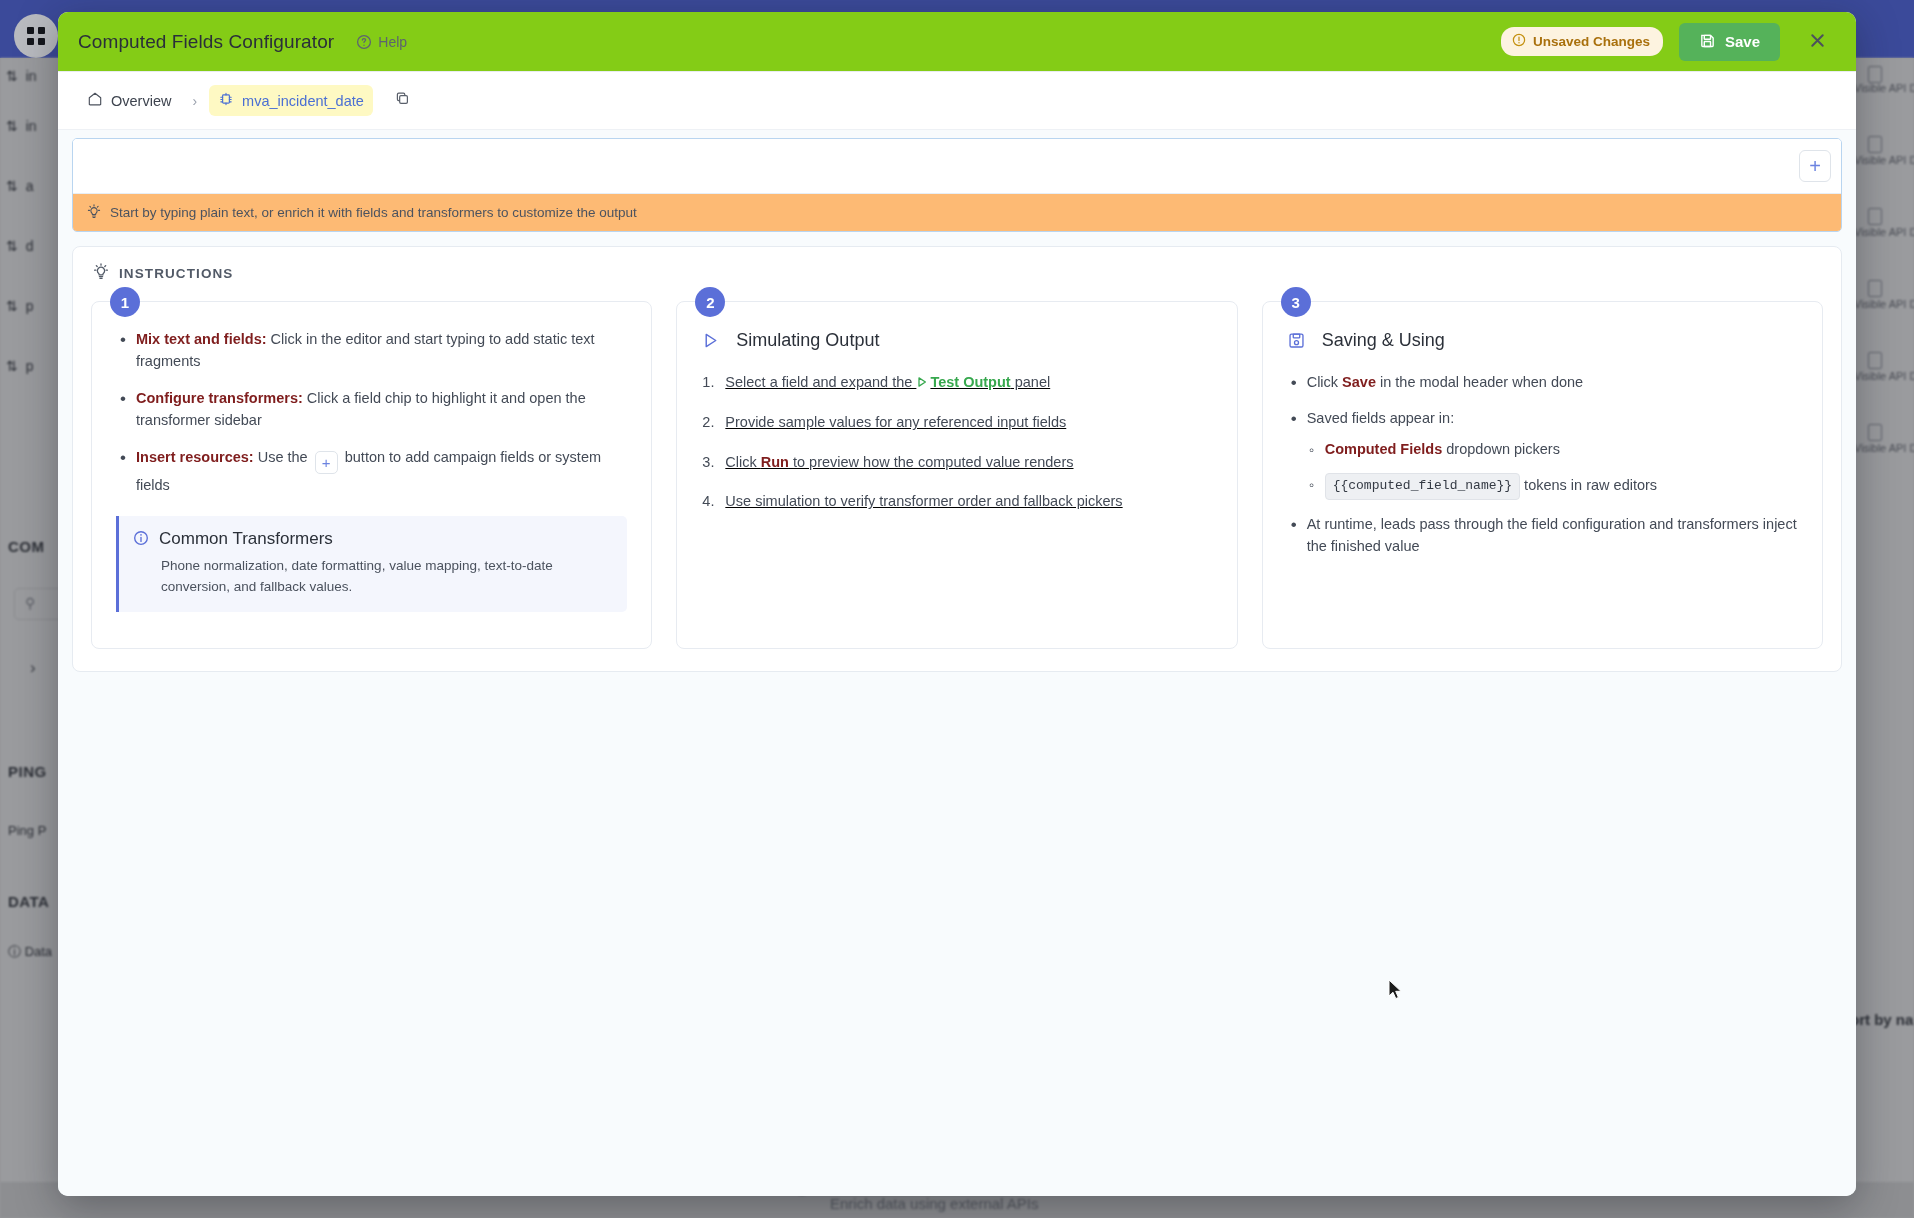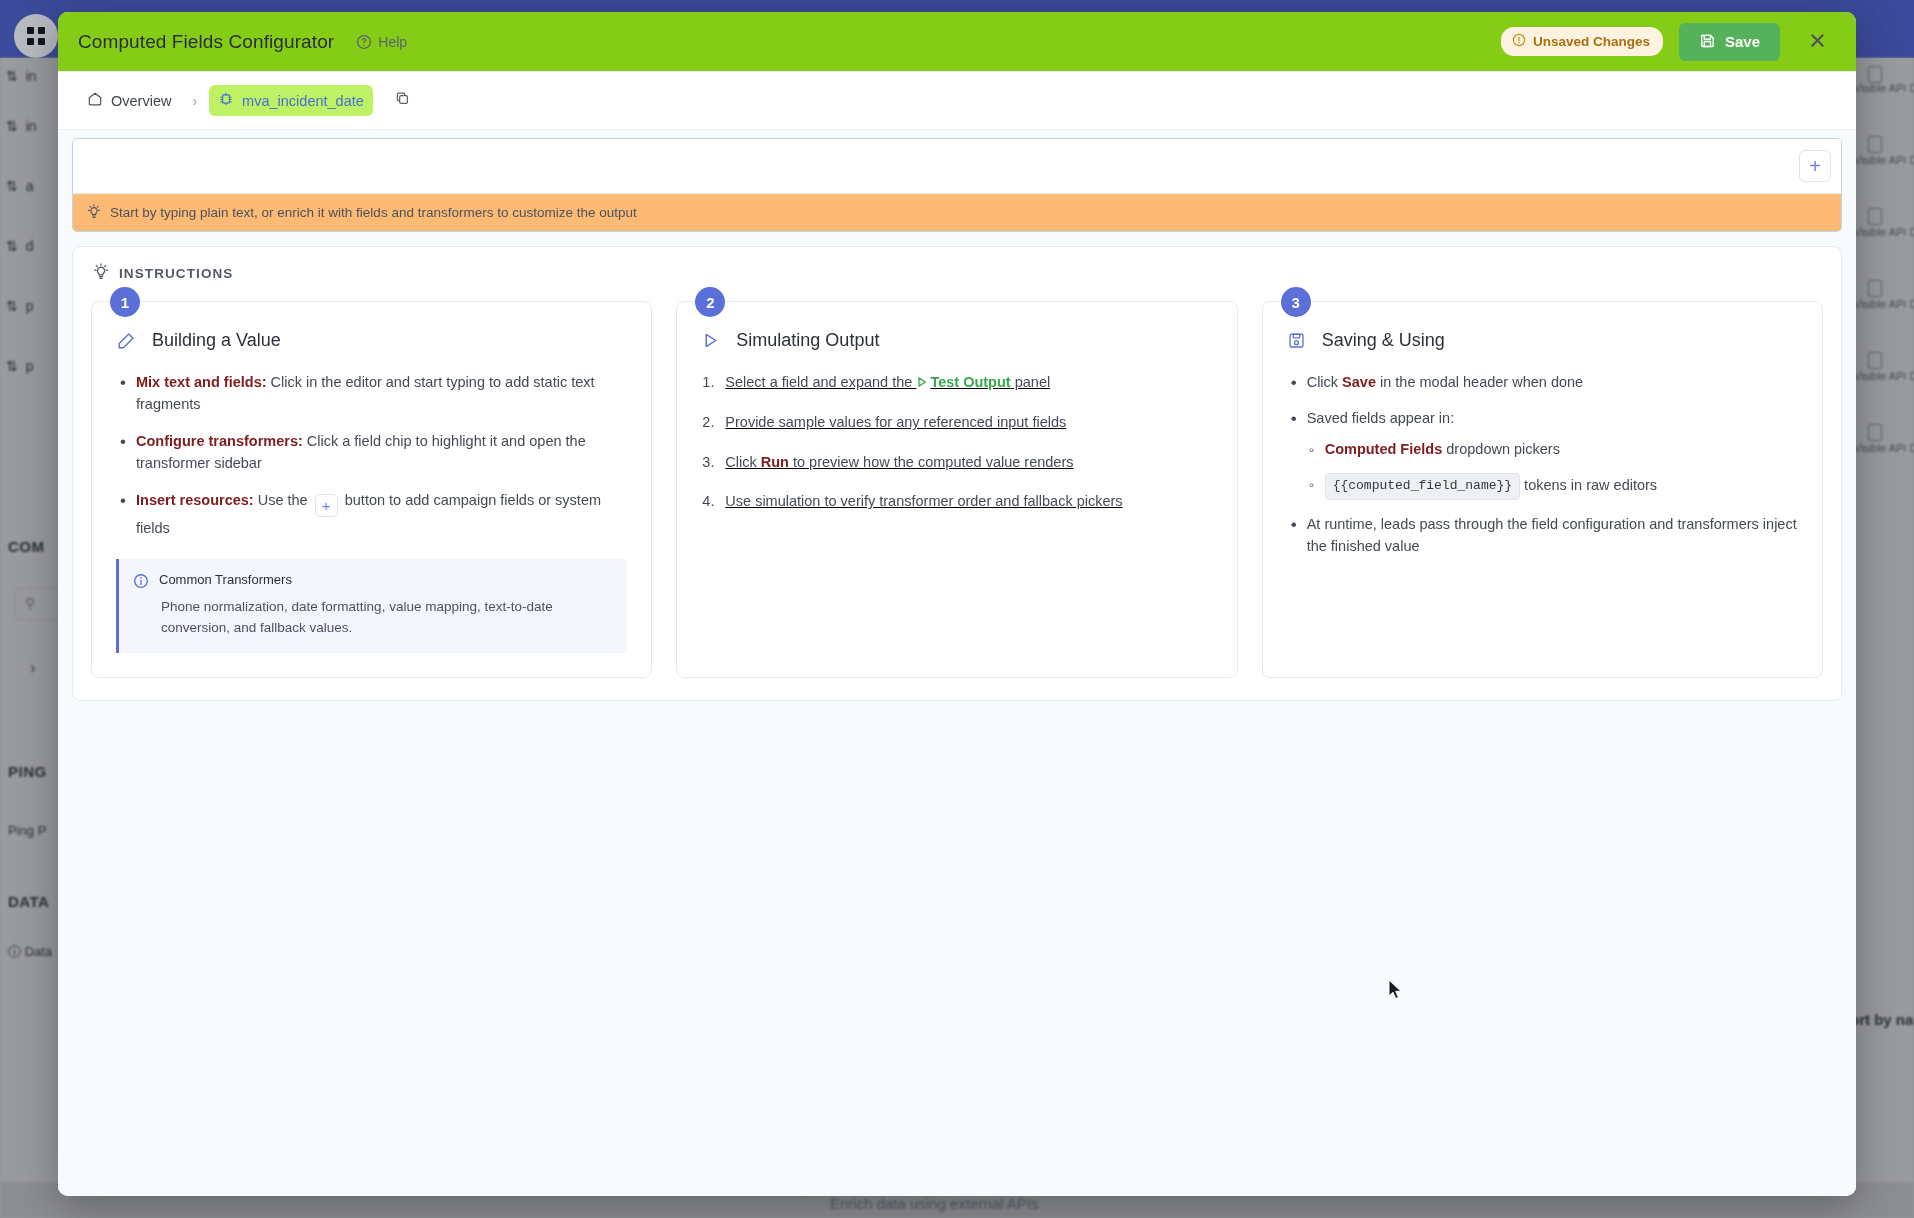--- a/index.html
+++ b/index.html
@@ -134,21 +134,21 @@
     display: flex; align-items: center;
     padding-left: 20px; gap: 6px;
   }
   .crumb {
     display: flex; align-items: center; gap: 8px;
     font-size: 14.5px; color: #3e444f;
     padding: 6px 9px; border-radius: 6px; cursor: pointer;
   }
   .crumb-sep { color: #9aa1ad; font-size: 14px; padding: 0 6px; }
   .crumb.active {
-    background: #bef264; color: #4a6fd4; font-weight: 500;
+    background: #fef9c3; color: #4a6fd4; font-weight: 500;
   }
   .crumb-copy {
     margin-left: 10px; width: 28px; height: 28px;
     display:flex; align-items:center; justify-content:center;
     color:#5a606b; cursor:pointer;
   }
 
   
   .editor-wrap {
     margin: 8px 14px 0 14px;
@@ -268,21 +268,21 @@
   }
   .note {
     margin-top: 20px;
     background: #f4f6fd;
     border-left: 3px solid #5b6fd8;
     border-radius: 0 5px 5px 0;
     padding: 13px 16px 15px 14px;
   }
   .note-head {
     display: flex; align-items: flex-start; gap: 10px;
-    font-size: 13px; color: #2b3039; margin-bottom: 5px;
+    font-size: 17px; color: #2b3039; margin-bottom: 5px;
   }
   .note-head .ico { color:#5b6fd8; flex:0 0 auto; margin-top:1px; }
   .note-body {
     font-size: 13.5px; line-height: 1.5; color: #4b525e;
     padding-left: 28px;
   }
   .modal-body-rest { flex: 1 1 auto; background: #f8fbfd; }
 
   
   #cursor { position: absolute; left: 1388px; top: 979px; width: 16px; height: 22px; }
@@ -469,28 +469,20 @@
           <path d="M6.4 13.6h3.2M6.9 15.3h2.2M8 .9v1.3M1.6 7.2h1.3M13.1 7.2h1.3M3.3 2.6l.9.9M12.7 2.6l-.9.9"></path>
         </svg>
       </span>
       <span>INSTRUCTIONS</span>
     </div>
 
     <div class="cards">
 
       <div class="card">
         <div class="card-num">1</div>
-        <div class="card-title">
-          <span class="tico">
-            <svg width="20" height="20" viewBox="0 0 20 20" fill="none" stroke="#5b6fd8" stroke-width="1.4" stroke-linejoin="round">
-              <path d="M3.2 12.6v4.2h4.2L17 7.2l-4.2-4.2L3.2 12.6z"></path>
-            </svg>
-          </span>
-          <span>Building a Value</span>
-        </div>
         <ul>
           <li class="bullet">
             <span class="b">Mix text and fields:</span><span> Click in the editor and start typing to add static text fragments</span>
           </li>
           <li class="bullet">
             <span class="b">Configure transformers:</span><span> Click a field chip to highlight it and open the transformer sidebar</span>
           </li>
           <li class="bullet">
             <span class="b">Insert resources:</span><span> Use the </span><span class="inline-plus">+</span><span> button to add campaign fields or system fields</span>
           </li>

